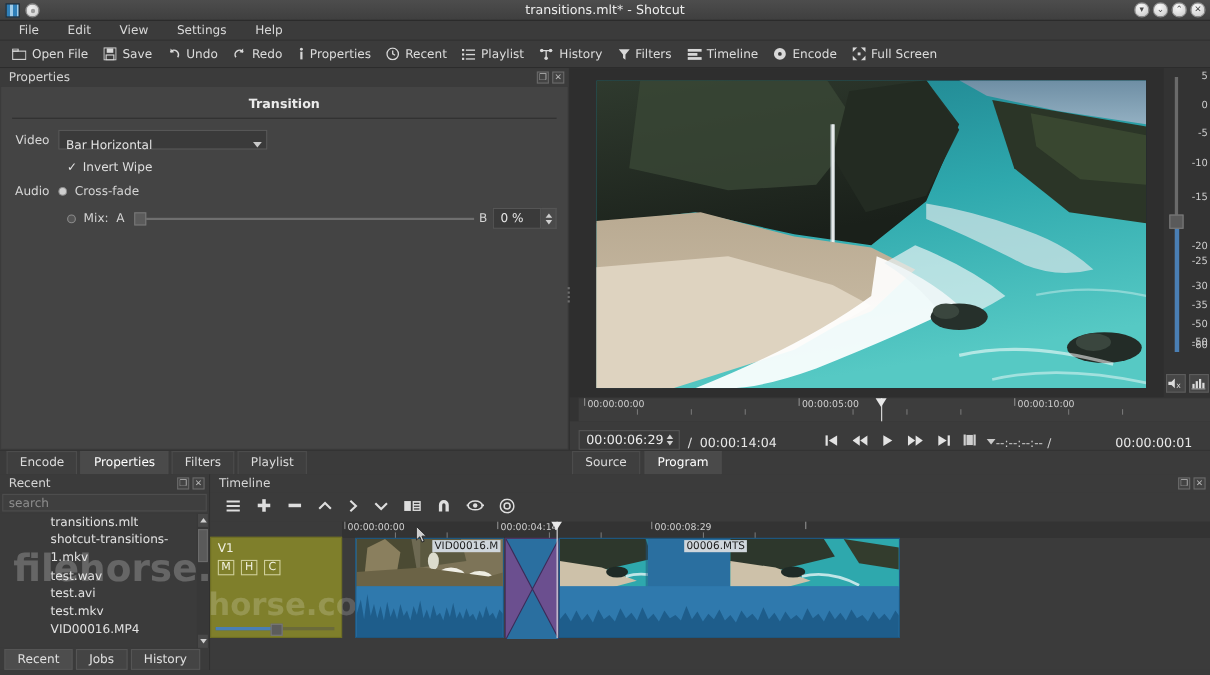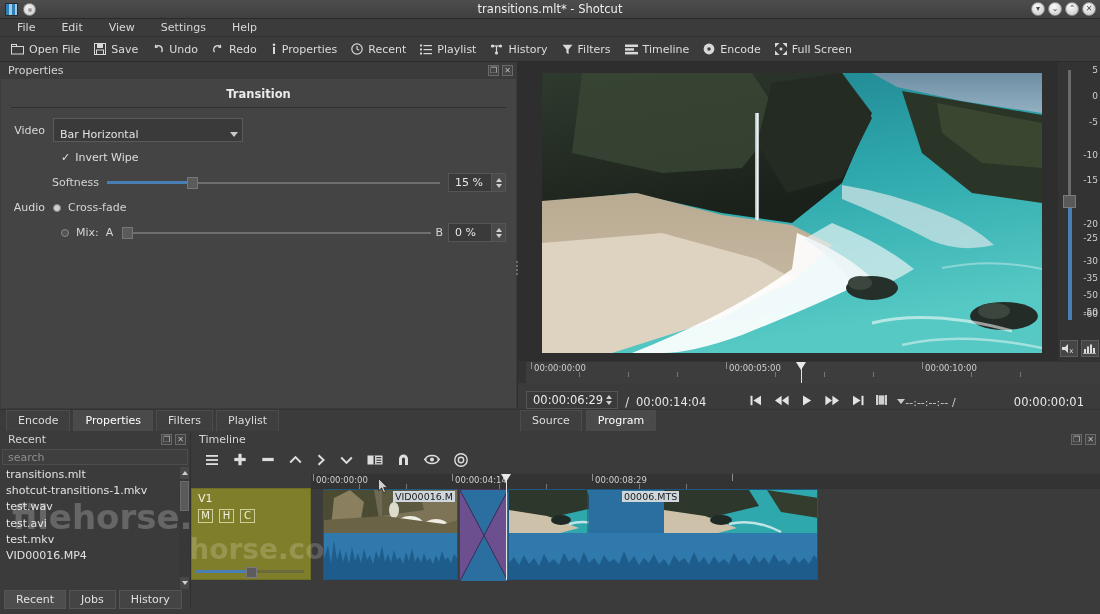--- a/index.html
+++ b/index.html
@@ -51,21 +51,21 @@
   .panel-title { height:17px; display:flex; align-items:center; padding:0 4px 0 8px;
     font-size:11px; color:#d5d5d5; background:#3b3b3b;}
   .panel-title .spacer{flex:1;}
   .dockbtn { width:11px;height:11px; margin-left:3px; border:1px solid #6a6a6a; color:#b9b9b9;
     font-size:8px; line-height:9px; text-align:center; background:#434343;}
   .props-body { flex:1; background:#444444; margin:0 1px 1px 1px; padding:8px 10px 0 10px; position:relative;}
   .props-head { text-align:center; font-weight:bold; font-size:11.5px; color:#eaeaea; padding-bottom:6px;}
   .props-rule { height:1px; background:#2f2f2f; margin-bottom:10px; }
   .row { display:flex; align-items:center; margin-bottom:9px; }
   .row-label { width:42px; text-align:right; padding-right:8px; font-size:11px; color:#d8d8d8; }
-  .combo { width:190px; height:24px; background:#3a3a3a; border:1px solid #5a5a5a;
+  .combo { width:190px; height:18px; background:#3a3a3a; border:1px solid #5a5a5a;
     display:flex; align-items:center; padding:8px 4px 0 6px; font-size:11px; color:#e2e2e2;}
   .combo .cv{flex:1;}
   .caret { width:0;height:0;border-left:4px solid transparent;border-right:4px solid transparent;border-top:5px solid #c9c9c9;}
   .check { display:flex; align-items:center; gap:5px; margin-left:50px; font-size:11px; color:#dedede;}
   .chk-mark { color:#e3e3e3; font-size:11px; }
   .slider-wrap { flex:1; display:flex; align-items:center; height:14px; position:relative; margin:0 8px 0 4px;}
   .track { position:absolute; left:0; right:0; height:2px; background:#6f6f6f; top:6px;}
   .track-fill { position:absolute; left:0; height:3px; background:#4a7fb5; top:5.5px;}
   .handle { position:absolute; width:11px;height:12px;background:#5b5b5b;border:1px solid #777; top:1px;}
   .spinbox { display:flex; align-items:stretch; }
@@ -118,21 +118,21 @@
     border-top:1px solid #333;}
   .tab { padding:3px 11px 4px 11px; font-size:11px; background:#3f3f3f; border:1px solid #4c4c4c;
     border-bottom:none; color:#dcdcdc; }
   .tab.active { background:#4a4a4a; color:#fff; }
 
   
   .bottom { display:flex; height:auto; }
   .recent-panel { width:190px; background:#3b3b3b; display:flex; flex-direction:column;}
   .search-box { height:16px; margin:1px 2px 2px 2px; background:#3f3f3f; border:1px solid #4d4d4d;
     display:flex;align-items:center;padding-left:5px;font-size:11px;color:#8d8d8d;}
-  .recent-list{ position:relative; flex:1; background:#3b3b3b; overflow:hidden;}
+  .recent-list{ position:relative; flex:1; background:#3b3b3b; overflow:hidden;padding-left:40px;}
   .ritem { font-size:11px; color:#e2e2e2; padding:0px 6px; line-height:16.2px; }
   .rscroll { position:absolute; right:0; top:0; bottom:0; width:11px; background:#383838;}
   .rthumb { position:absolute; left:1px; top:14px; width:9px; height:30px; background:#5a5a5a; border:1px solid #6b6b6b;}
   .rarrow { position:absolute; left:1px; width:9px; height:12px; background:#484848; display:flex;align-items:center;justify-content:center;}
   .bottom-tabs { height:20px; display:flex; align-items:center; gap:3px; padding-left:4px; background:#3b3b3b;}
   .btab{ padding:2px 11px; font-size:11px; background:#444; border:1px solid #555; color:#e0e0e0;}
   .btab.active{ background:#4d4d4d; }
 
   
   .tl-panel{ flex:1; background:#3b3b3b; display:flex; flex-direction:column; border-left:1px solid #303030;}
@@ -335,35 +335,20 @@
           </div>
         </div>
 
         <div class="row">
           <div class="check">
             <span class="chk-mark">✓</span>
             <span>Invert Wipe</span>
           </div>
         </div>
 
-        <div class="row">
-          <div style="width:92px;text-align:right;padding-right:4px;">Softness</div>
-          <div class="slider-wrap">
-            <div class="track"></div>
-            <div class="track-fill" style="width:25%"></div>
-            <div class="handle" style="left:24%"></div>
-          </div>
-          <div class="spinbox">
-            <div class="spin-val">15 %</div>
-            <div class="spin-arrows">
-              <span class="sp-up"></span>
-              <span class="sp-dn"></span>
-            </div>
-          </div>
-        </div>
 
         <div class="row">
           <div class="row-label">Audio</div>
           <div style="display:flex;align-items:center;gap:7px;">
             <span class="radio"></span>
             <span>Cross-fade</span>
           </div>
         </div>
 
         <div class="row">
@@ -453,21 +438,21 @@
           </div>
         </div>
         <div class="meter-col">
           <div class="meter-scale">
             <div class="vol-track"></div>
             <div class="vol-fill" style="top:145px;bottom:18px;"></div>
             <div class="vol-handle" style="top:133px;"></div>
             <span class="mk" style="top:3px;">5</span>
             <span class="mk" style="top:29px;">0</span>
             <span class="mk" style="top:55px;">-5</span>
-            <span class="mk" style="top:88px;">-10</span>
+            <span class="mk" style="top:82px;">-10</span>
             <span class="mk" style="top:113px;">-15</span>
             <span class="mk" style="top:145px;margin-top:12px;">-20</span>
             <span class="mk" style="top:171px;">-25</span>
             <span class="mk" style="top:194px;text-align:right;">-30</span>
             <span class="mk" style="top:211px;">-35</span>
             <span class="mk" style="top:228px;">-50</span>
             <span class="mk" style="top:245px;">-50</span>
             <span class="mk" style="top:247px;">-60</span>
           </div>
           <div class="meter-btns">

